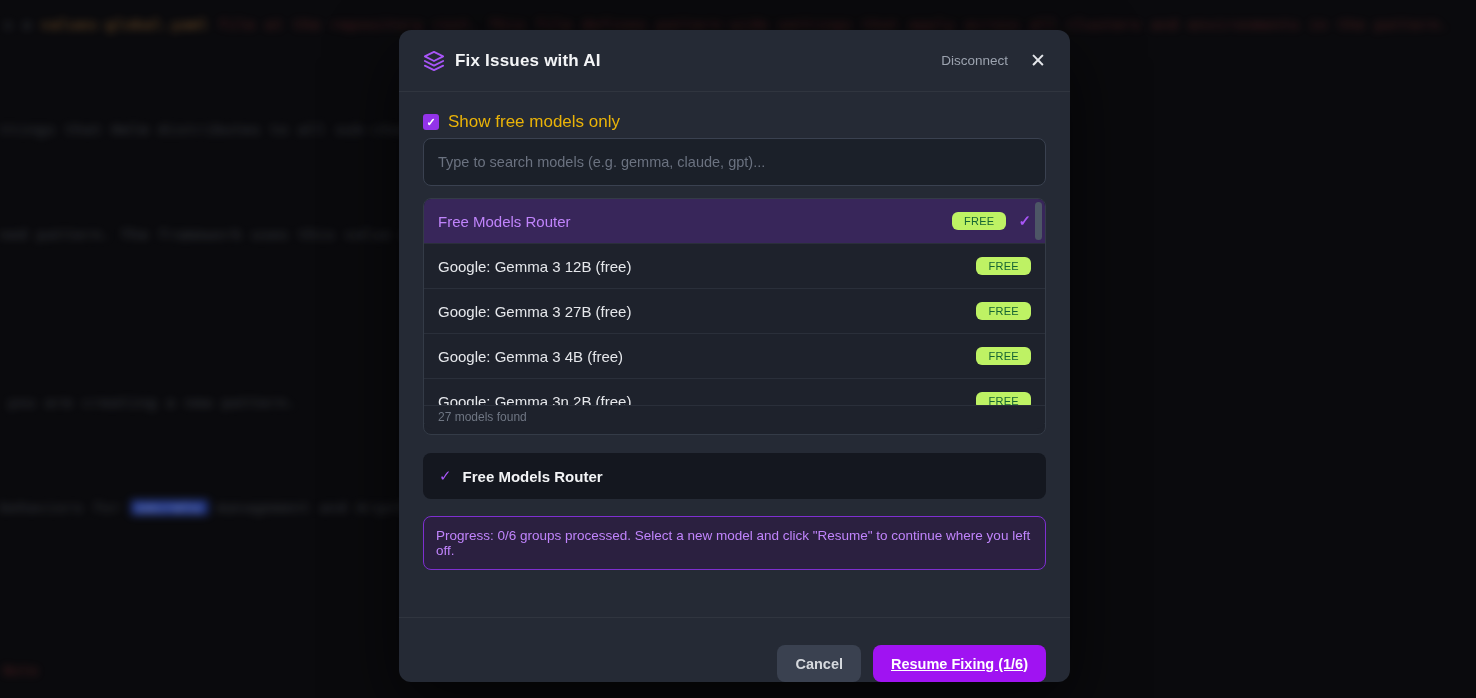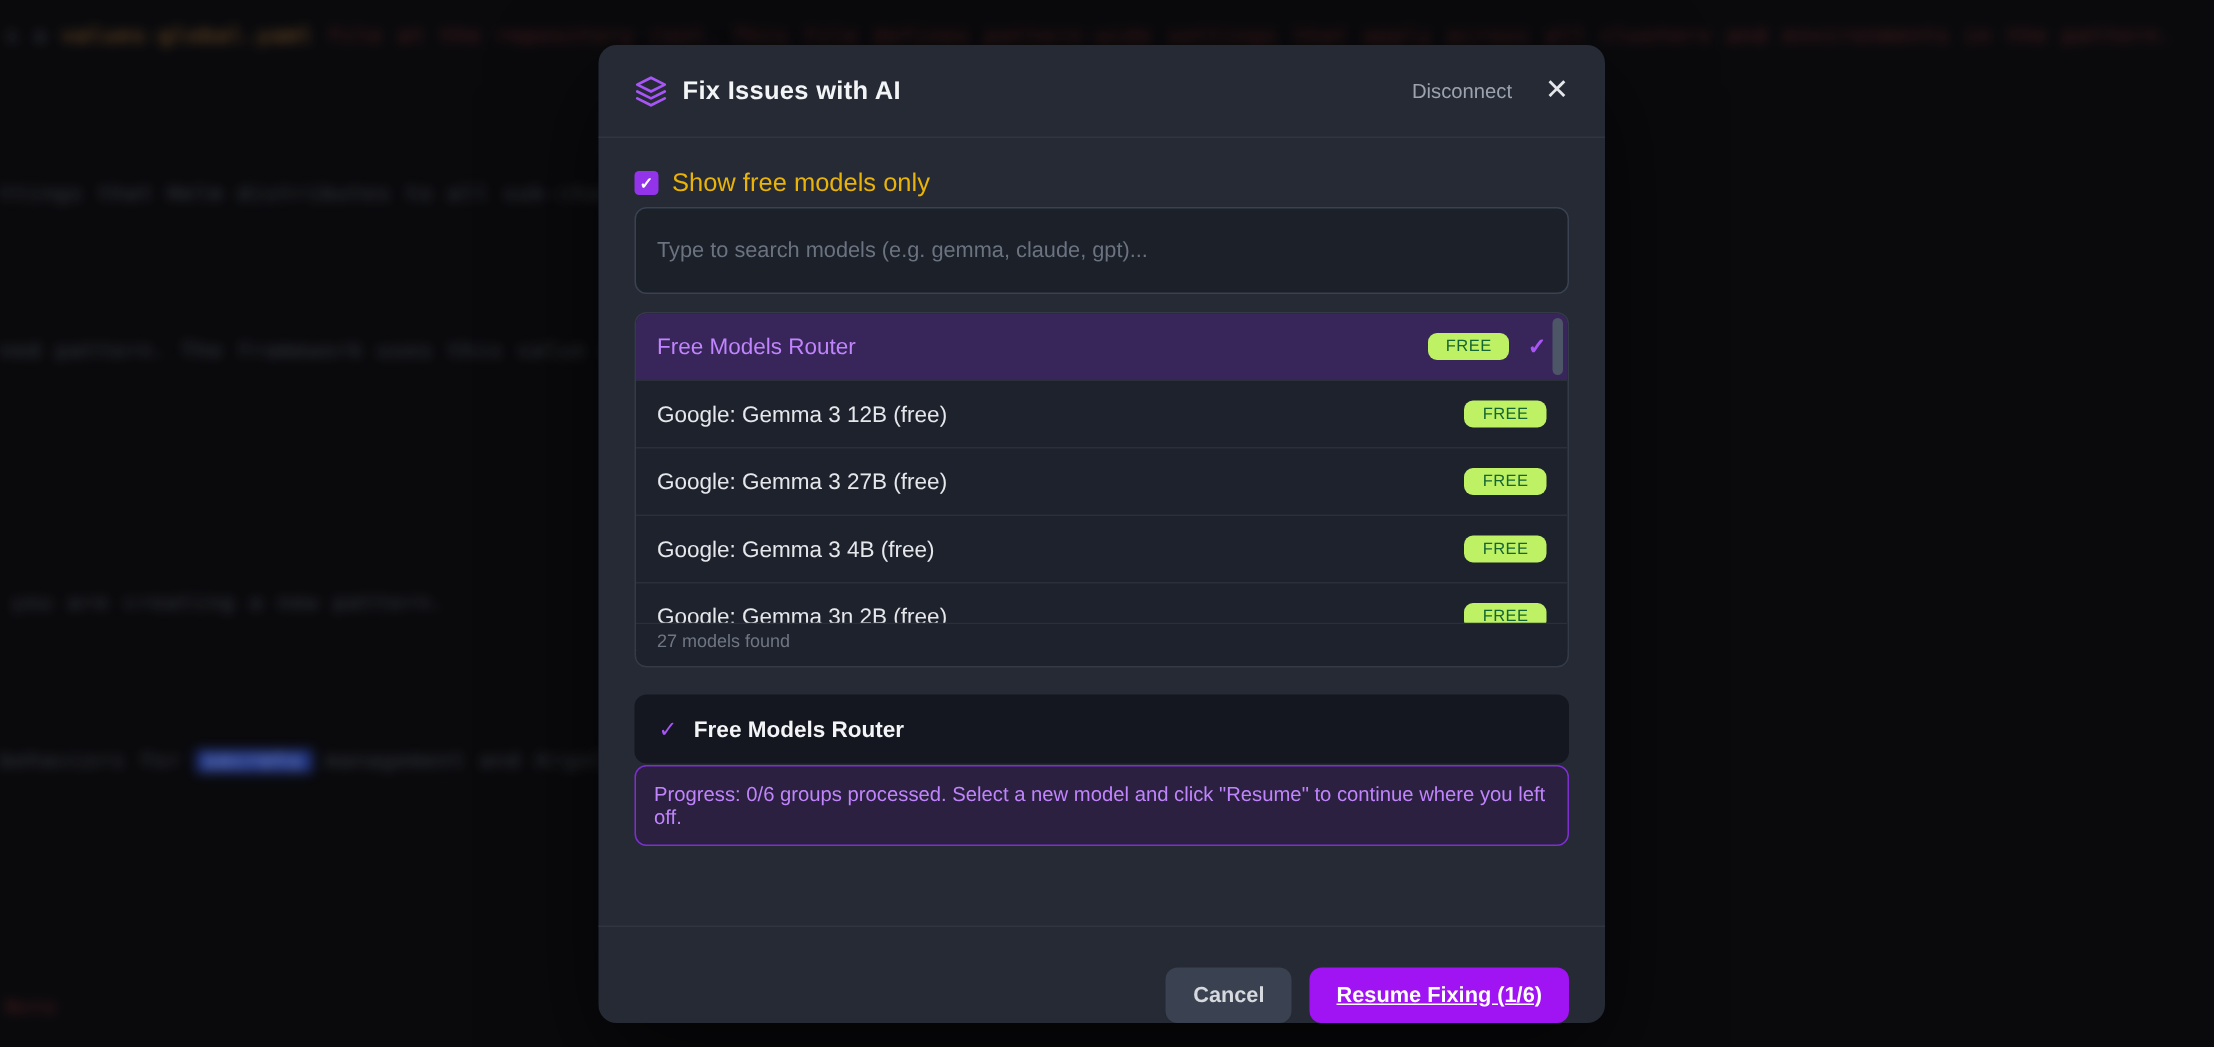--- a/index.html
+++ b/index.html
@@ -55,21 +55,21 @@
   .checkbox-row { display:flex; align-items:center; gap:9px; cursor:pointer; }
   .checkbox {
     width:16px; height:16px; background:#9333ea; border-radius:3px;
     display:flex; align-items:center; justify-content:center;
     color:#fff; font-size:11px; font-weight:700;
   }
   .checkbox-label { font-size:17px; color:#eab308; }
 
   .field-label { margin-top:14px; font-size:13px; color:#9ca3af; }
   .search-input {
-    margin-top:6px; width:100%; height:58px; background:#1b2029;
+    margin-top:6px; width:100%; height:48px; background:#1b2029;
     border:1px solid #3a4150; border-radius:8px; padding:0 14px;
     font-size:14.5px; color:#e5e7eb; outline:none;
     font-family:"Liberation Sans", sans-serif;
   }
   .search-input::placeholder { color:#6b7280; }
   .field-hint { margin-top:7px; font-size:12.5px; color:#a6acb8; }
 
   .model-list {
     margin-top:12px; height:237px; position:relative;
     border:1px solid #343b47; border-radius:8px; background:#1e222c;
@@ -100,21 +100,21 @@
   }
 
   .selected-display {
     margin-top:18px; height:46px; background:#14171f; border-radius:8px;
     display:flex; align-items:center; gap:11px; padding:0 16px;
   }
   .selected-display .sel-check { color:#a855f7; font-size:15px; }
   .selected-display .sel-name { font-size:15px; font-weight:700; color:#f3f4f6; }
 
   .progress-note {
-    margin-top:1px; border:1px solid #7e2fd0; background:#2b2040;
+    margin-top:17px; border:1px solid #7e2fd0; background:#2b2040;
     border-radius:8px; padding:11px 12px; font-size:13.5px; color:#c084fc;
   }
 
   .modal-footer {
     flex:0 0 65px; border-top:1px solid #30353f; display:flex;
     align-items:flex-end; justify-content:flex-end; gap:12px; padding:0 24px;
   }
   .btn { border:none; border-radius:8px; height:37px; padding:0 18px;
     font-size:14.5px; cursor:pointer; font-family:"Liberation Sans", sans-serif; }
   .btn-cancel { background:#3a4150; color:#d6d9de; font-weight:600; }

